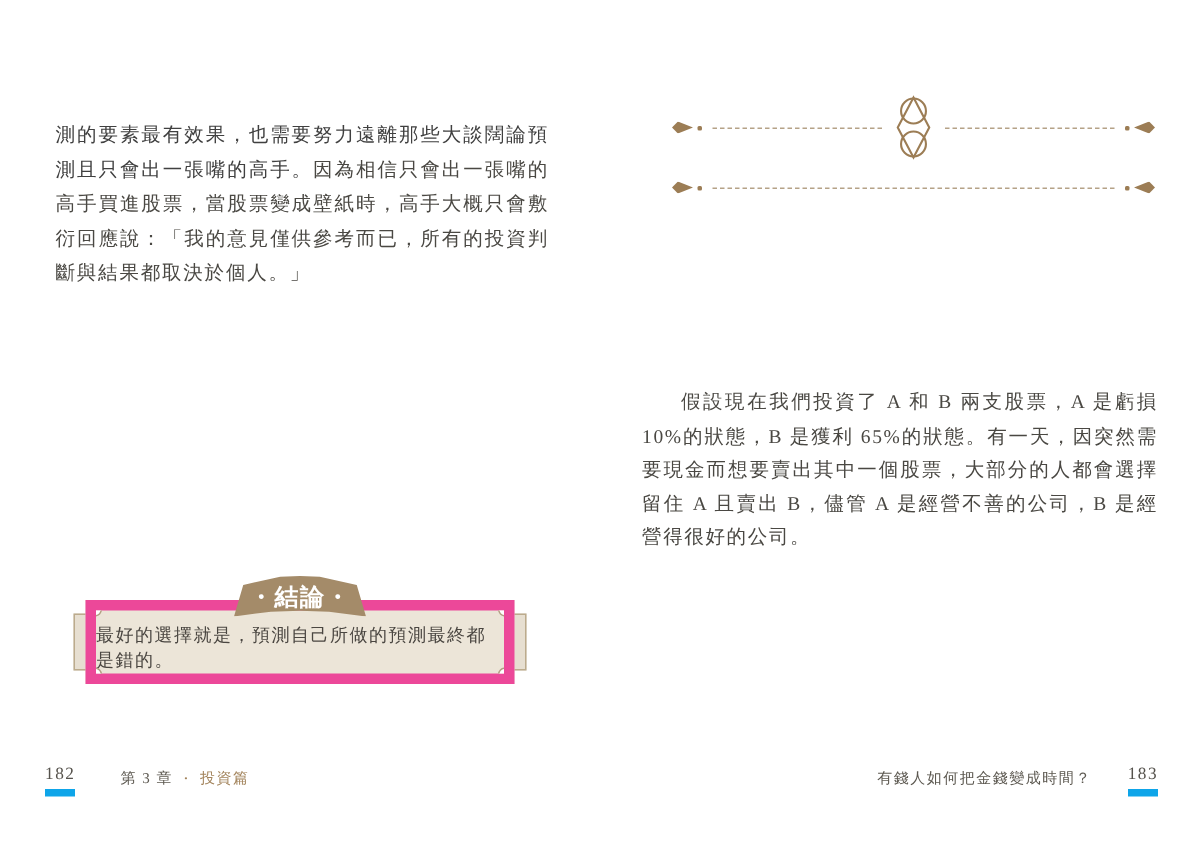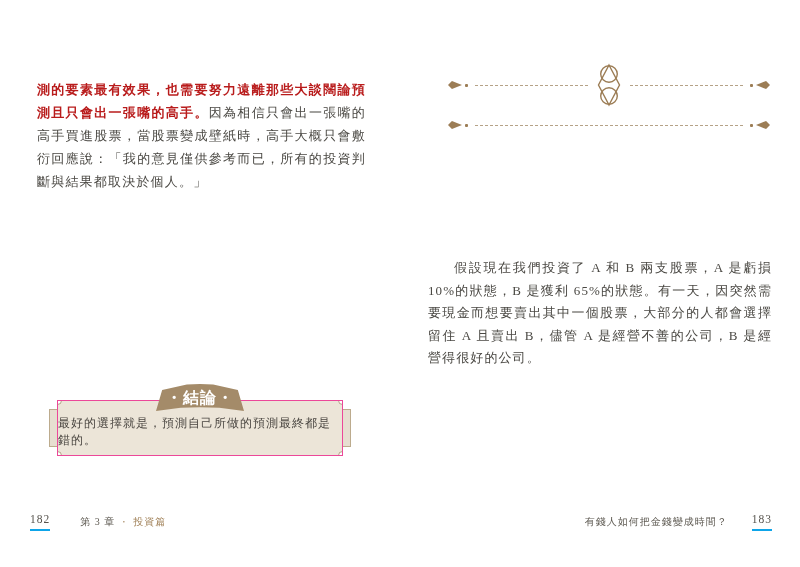--- a/index.html
+++ b/index.html
@@ -14,34 +14,34 @@
   .page { position: absolute; top: 0; height: 567px; width: 400px; }
   .page.left  { left: 0; }
   .page.right { left: 400px; }
 
   
   .left-text {
     position: absolute; left: 37px; top: 78px; width: 329px;
     font-size: 13px; line-height: 23px; letter-spacing: 1.2px;
     color: #4a4843; text-align: justify;
   }
-  .left-text .em { color: #b91c1c; font-weight: bold; }
+  .left-text .em { color: #404040; font-weight: normal; }
 
   .conclusion-box {
     position: absolute; left: 57px; top: 400px; width: 286px; height: 56px;
   }
   .box-tab {
     position: absolute; top: 9px; bottom: 9px; width: 14px;
     background: #e7dfd1; border: 1px solid #bcab8d;
   }
   .box-tab.left  { left: -8px; }
   .box-tab.right { right: -8px; }
   .box-inner {
     position: relative; width: 100%; height: 100%;
-    background: #ece5d8; border: 1px solid #ec4899;
+    background: #ece5d8; border: 7px solid #ec4899;
     overflow: hidden;
     display: flex; align-items: center; justify-content: center;
   }
   .notch {
     position: absolute; width: 9px; height: 9px; border-radius: 50%;
     background: #ffffff; border: 1px solid #b2a083;
   }
   .notch.tl { top: -5px; left: -5px; }
   .notch.tr { top: -5px; right: -5px; }
   .notch.bl { bottom: -5px; left: -5px; }
@@ -59,21 +59,21 @@
   .banner-label {
     color: #ffffff; font-size: 16px; font-weight: bold; letter-spacing: 1px;
     padding-top: 2px;
   }
 
   .footer { position: absolute; bottom: 36px; display: flex; align-items: flex-start; }
   .footer-left  { left: 30px; }
   .footer-right { right: 28px; justify-content: flex-end; }
   .page-num {
     font-size: 11.5px; color: #55524c; letter-spacing: 1px;
-    border-bottom: 2px solid #0ea5e9; padding-bottom: 4px;
+    border-bottom: 5px solid #0ea5e9; padding-bottom: 4px;
   }
   .footer-meta { font-size: 10px; color: #5c5850; letter-spacing: 1px; padding-top: 2px; }
   .footer-left .footer-meta { margin-left: 30px; }
   .footer-right .footer-meta { margin-right: 24px; }
   .footer-sep { color: #a3845c; margin: 0 4px; font-size: 9px; }
   .footer-section { color: #a3845c; }
 
   
   .title-block { position: absolute; left: 48px; top: 62px; width: 322px; }
   .rule-row { display: flex; align-items: center; width: 100%; }

